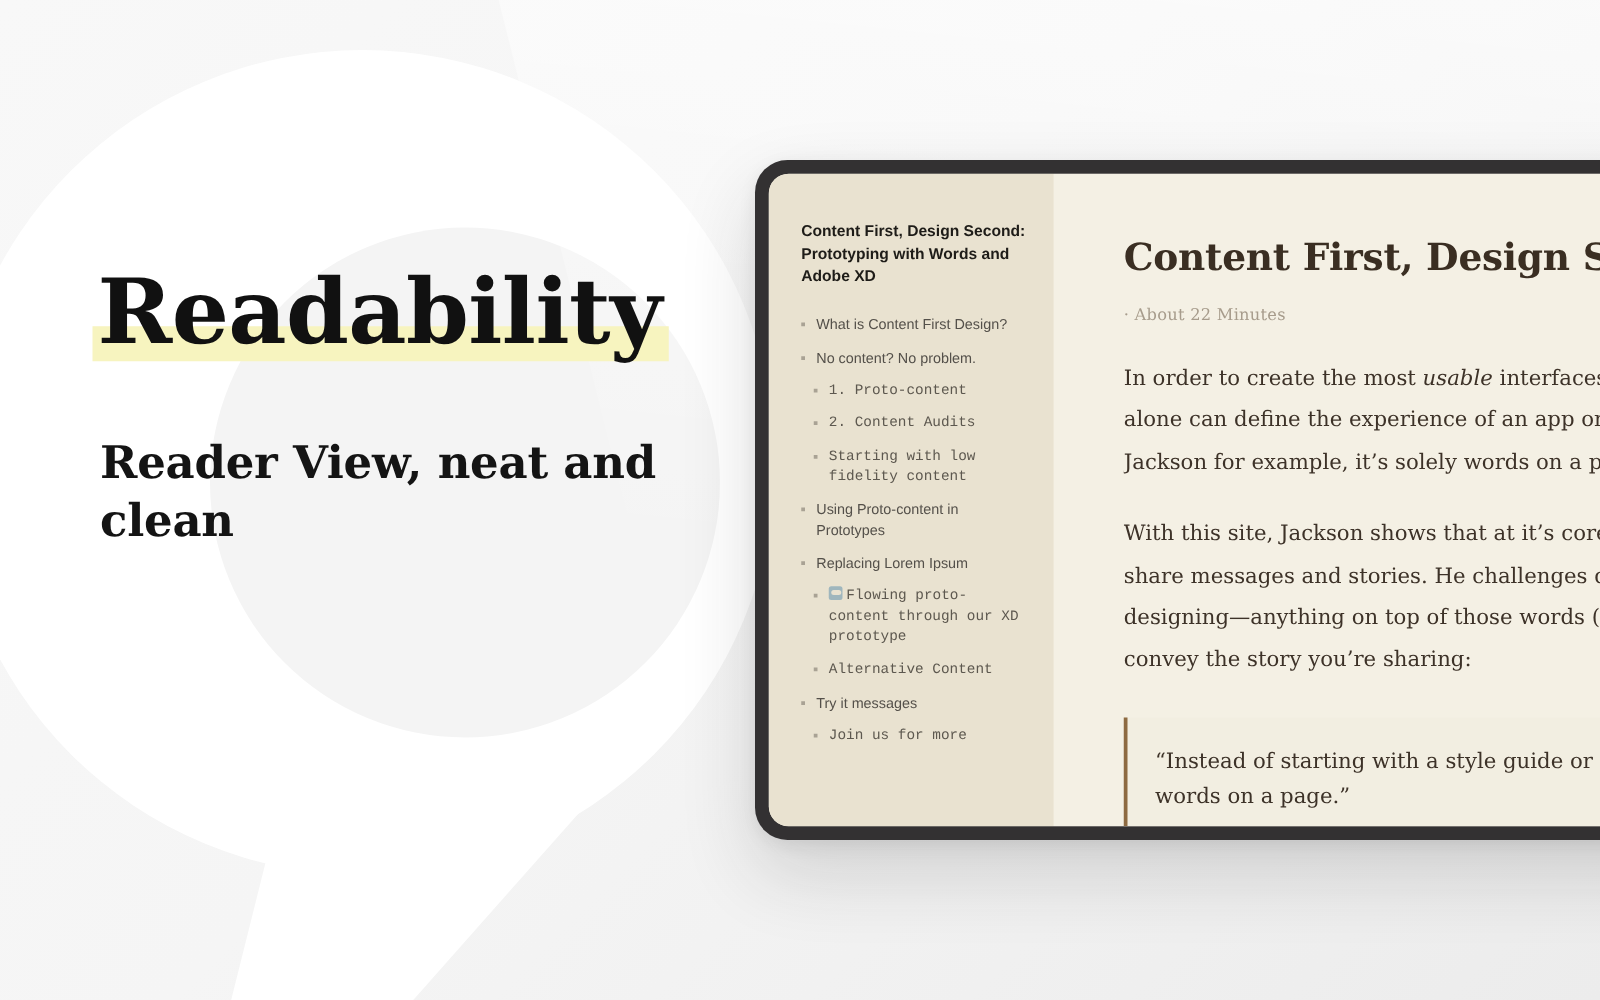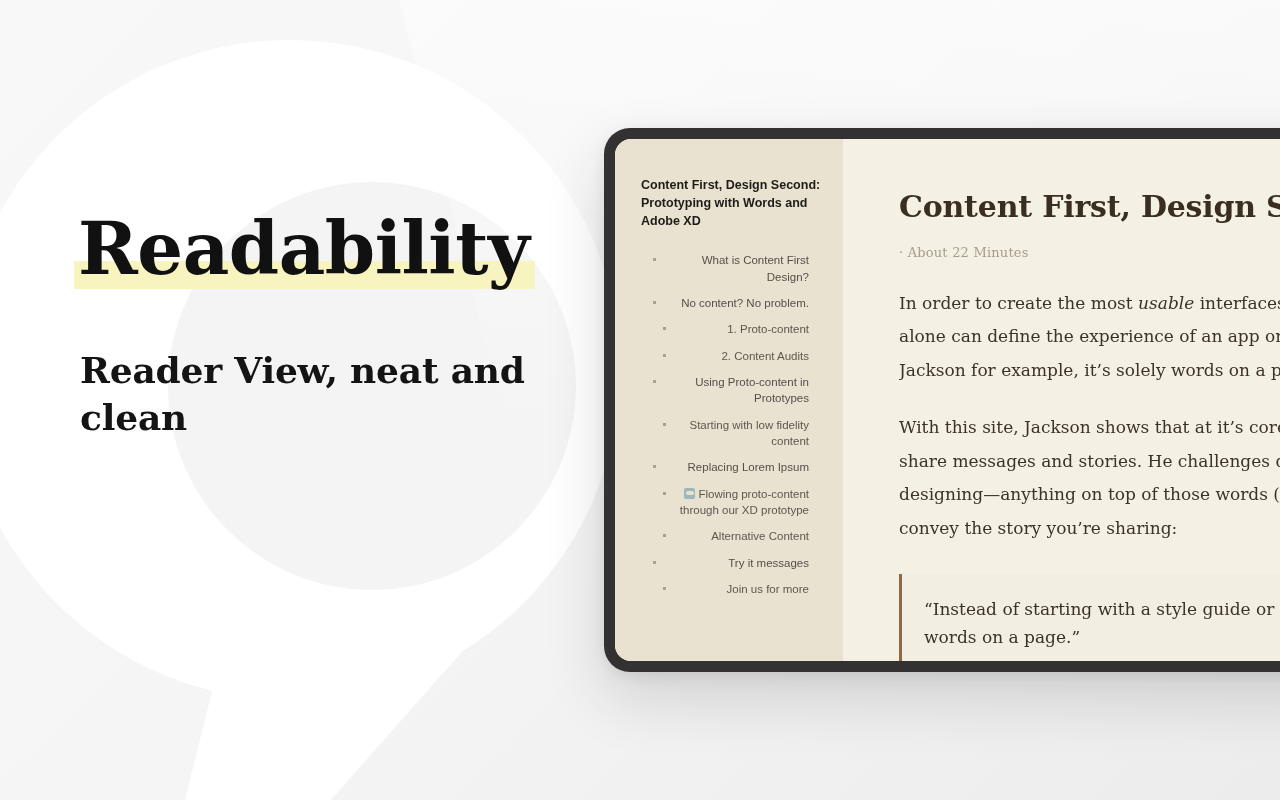--- a/index.html
+++ b/index.html
@@ -141,23 +141,22 @@
   .toc-title {
     font-family: "Liberation Sans", sans-serif;
     font-size: 12.5px;
     font-weight: 700;
     line-height: 1.42;
     color: #1e1c18;
     margin: 0 0 22px 0;
   }
   .toc-list {
     list-style: none;
-    margin: 12px;
+    margin: 0;
     padding: 0;
-    text-align: right;
   }
   .toc-item {
     position: relative;
     font-family: "Liberation Sans", sans-serif;
     font-size: 11.5px;
     line-height: 1.42;
     color: #54504a;
     margin: 0 0 10px 0;
     padding-left: 12px;
   }
@@ -166,20 +165,21 @@
     position: absolute;
     left: 0;
     top: 6px;
     width: 3px;
     height: 3px;
     background: #a9a294;
   }
   .toc-item.lvl2 {
     margin-left: 10px;
     color: #5d584f;
+    font-family: Liberation Mono, monospace;
   }
   .toc-emoji {
     display: inline-block;
     width: 11px;
     height: 11px;
     margin-right: 3px;
     vertical-align: -1px;
     border-radius: 2px;
     position: relative;
   }
@@ -295,22 +295,22 @@
 <div class="device">
   <div class="device-screen">
 
     <aside class="toc">
       <div class="toc-title">Content First, Design Second: Prototyping with Words and Adobe XD</div>
       <ul class="toc-list">
         <li class="toc-item"><span>What is Content First Design?</span></li>
         <li class="toc-item"><span>No content? No problem.</span></li>
         <li class="toc-item lvl2"><span>1. Proto-content</span></li>
         <li class="toc-item lvl2"><span>2. Content Audits</span></li>
+        <li class="toc-item lvl2"><span>Starting with low fidelity content</span></li>
         <li class="toc-item"><span>Using Proto-content in Prototypes</span></li>
-        <li class="toc-item lvl2"><span>Starting with low fidelity content</span></li>
         <li class="toc-item"><span>Replacing Lorem Ipsum</span></li>
         <li class="toc-item lvl2"><span class="toc-emoji speech"></span><span>Flowing proto-content through our XD prototype</span></li>
         <li class="toc-item lvl2"><span>Alternative Content</span></li>
         <li class="toc-item"><span>Try it messages</span></li>
         <li class="toc-item lvl2"><span>Join us for more</span></li>
       </ul>
     </aside>
 
     <main class="article">
       <h2 class="article-title">Content First, Design Second: Prototyping with Words and Adobe XD</h2>

